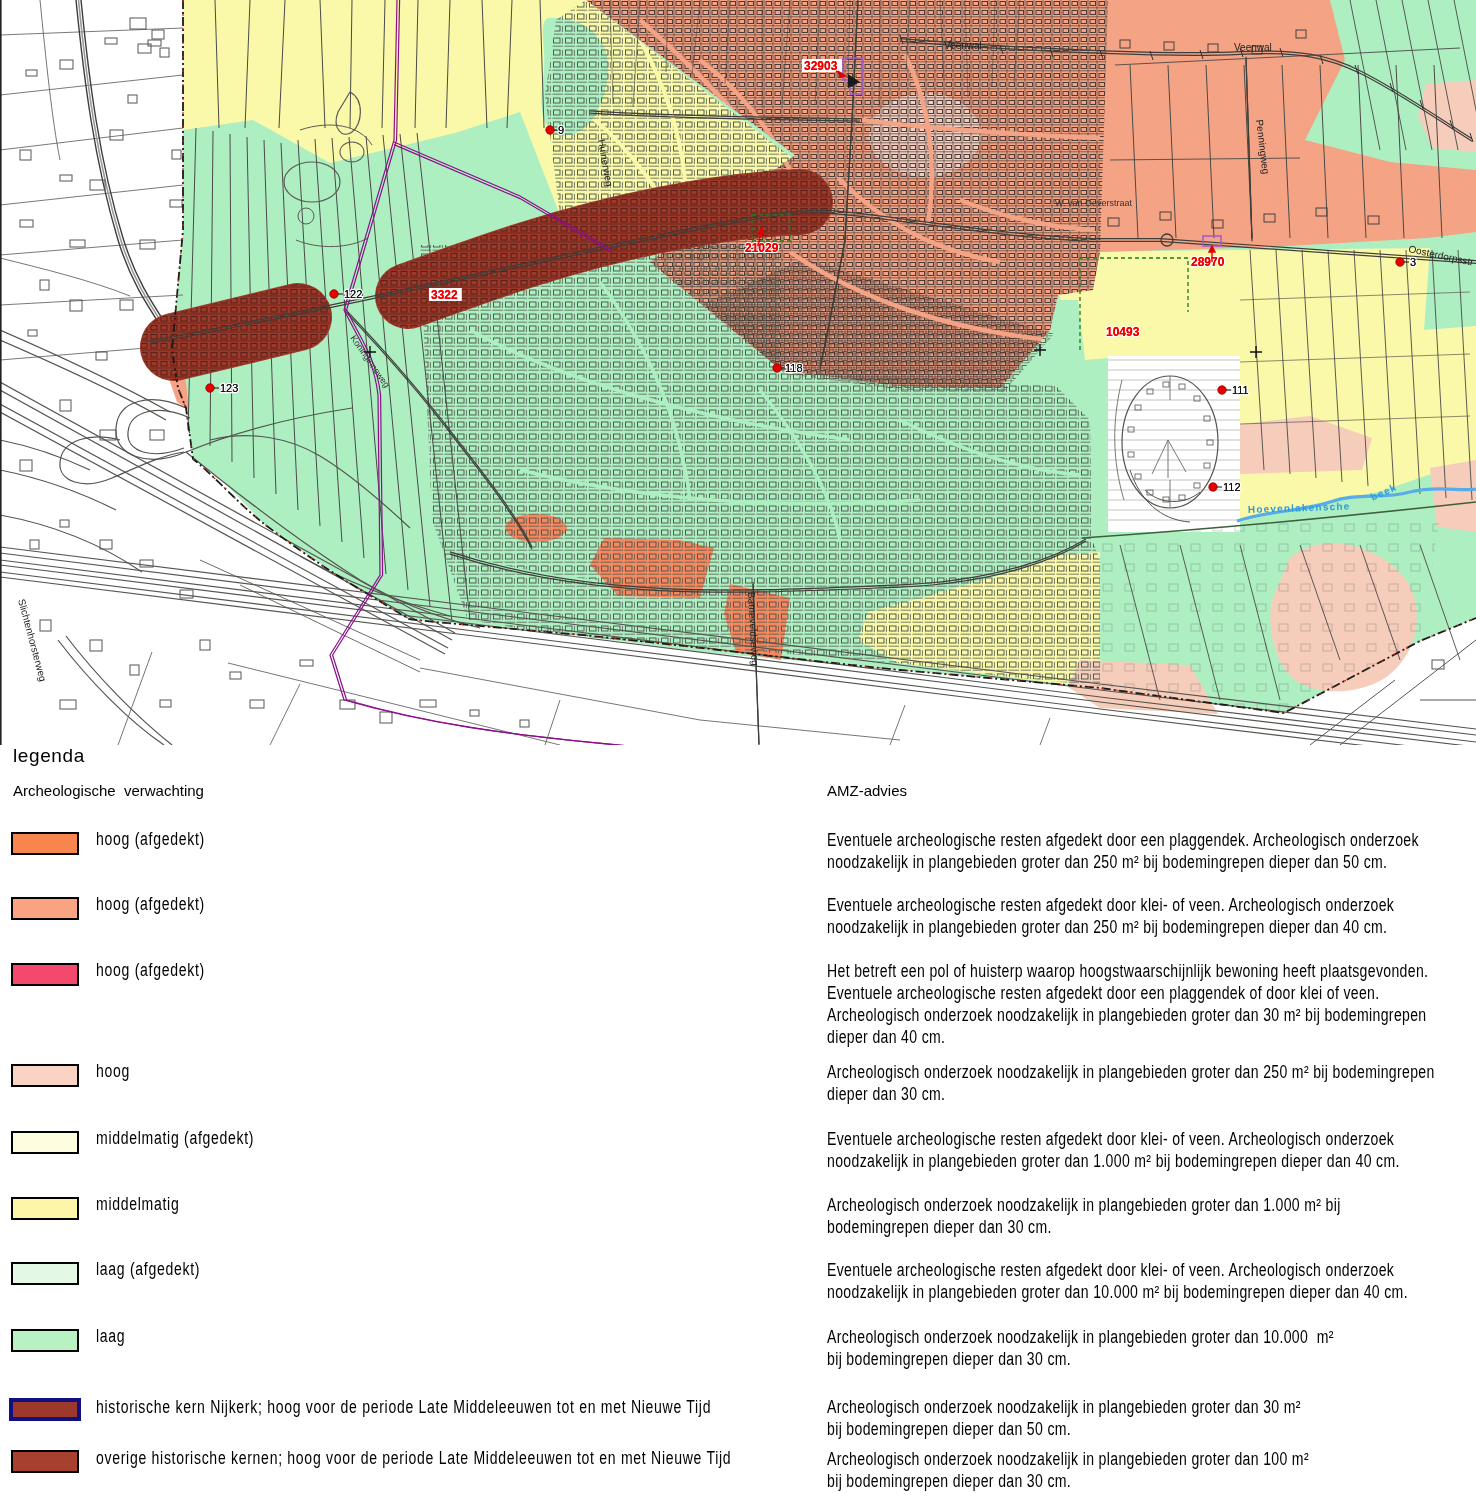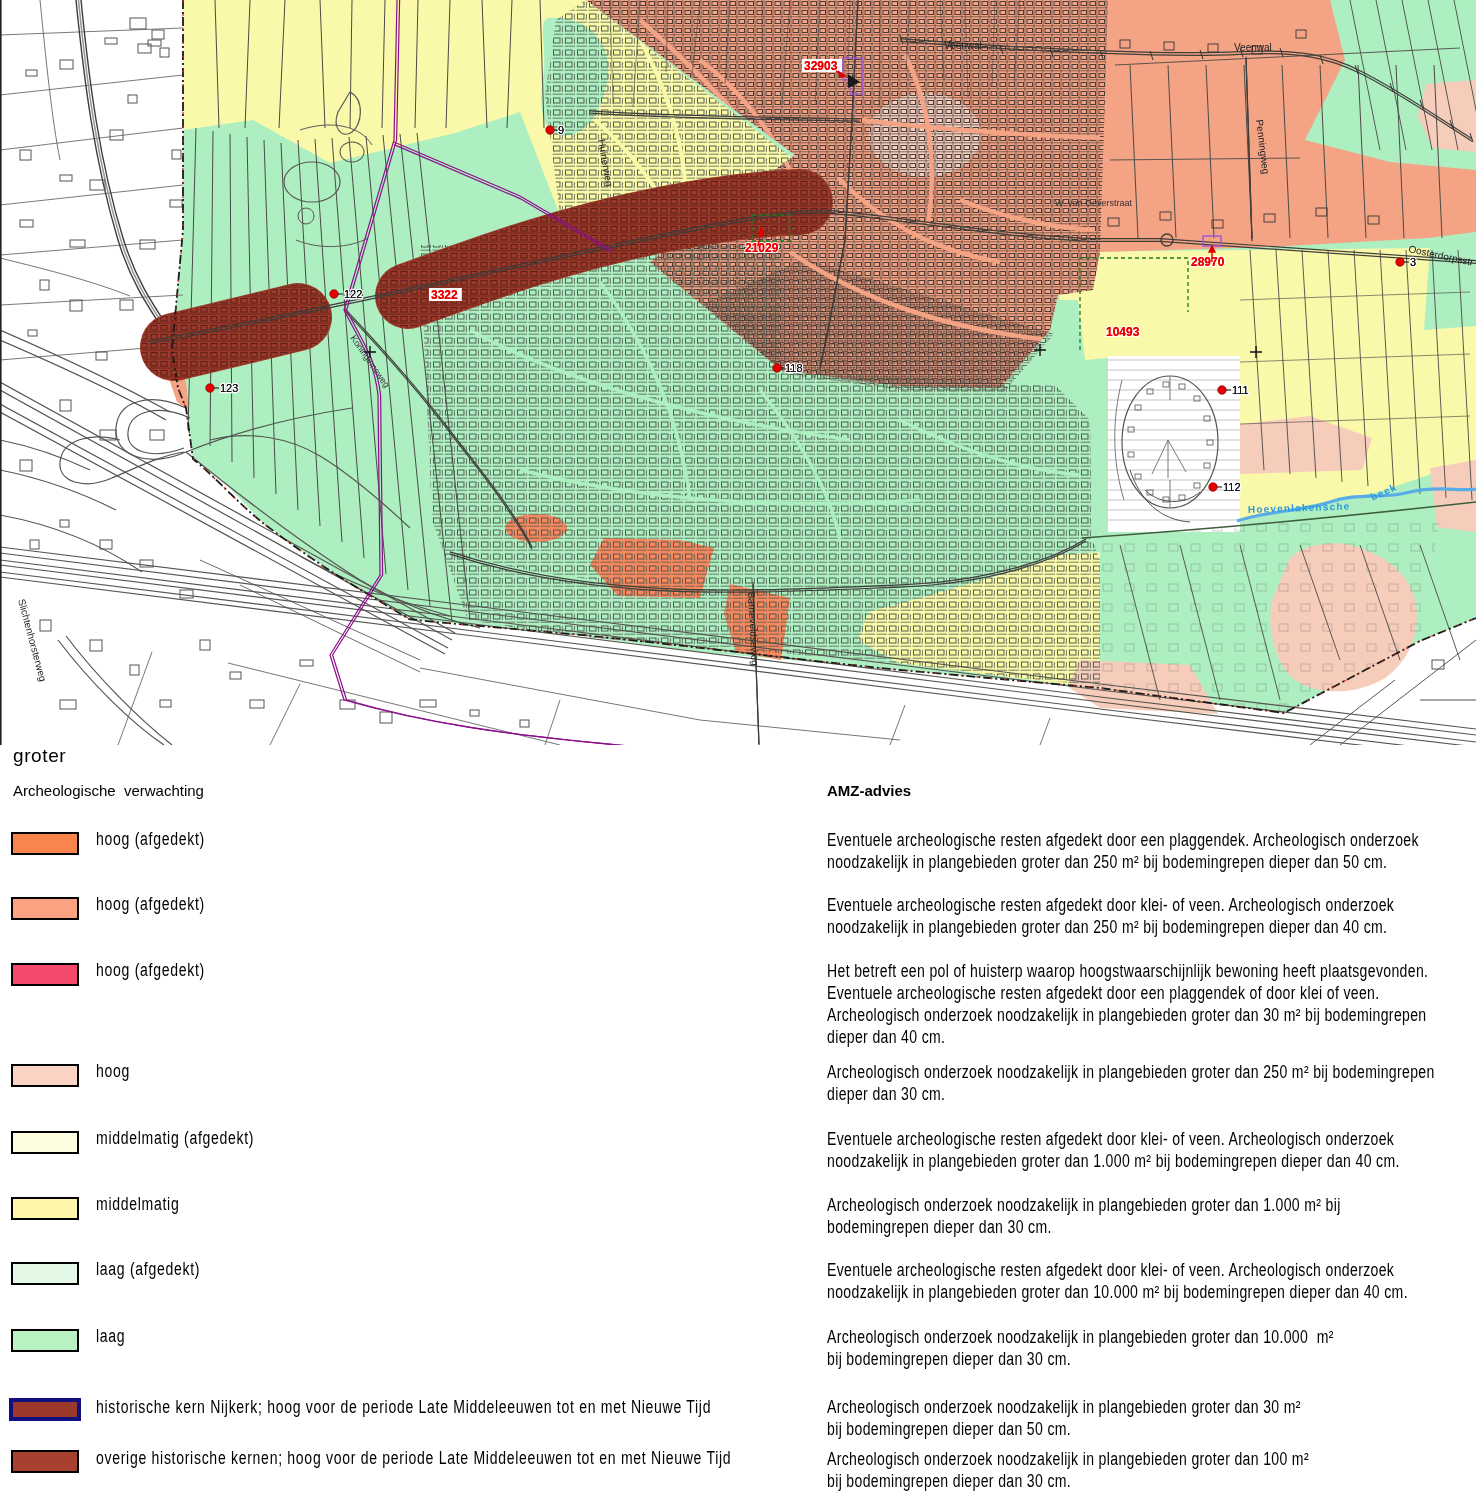--- a/index.html
+++ b/index.html
@@ -389,23 +389,23 @@
 <path d="M1320 55 L1323 64" stroke="#333" stroke-width="1"></path>
 <path d="M1355 65 L1358 74" stroke="#333" stroke-width="1"></path>
 <path d="M1390 83 L1393 92" stroke="#333" stroke-width="1"></path>
 <path d="M1420 100 L1423 109" stroke="#333" stroke-width="1"></path>
 <path d="M1450 120 L1453 129" stroke="#333" stroke-width="1"></path>
 <path d="M1470 133 L1473 142" stroke="#333" stroke-width="1"></path>
 <path d="M1310 745 L1395 680 M1340 745 L1476 640 M1420 700 L1476 700" stroke="#555" stroke-width="1" fill="none"></path>
 <rect x="1432" y="660" width="12" height="9" fill="none" stroke="#555" stroke-width="1"></rect>
 <rect x="0" y="0" width="1.6" height="745" fill="#222"></rect>
 </svg>
-<div style="position:absolute;left:13px;top:745px;font-size:19px;letter-spacing:0.6px;color:#000">groter</div>
+<div style="position:absolute;left:13px;top:745px;font-size:19px;letter-spacing:0.6px;color:#000">legenda</div>
 <div style="position:absolute;left:13px;top:782px;font-size:15px;font-weight:normal;color:#000">Archeologische&nbsp; verwachting</div>
-<div style="position:absolute;left:827px;top:782px;font-size:15px;font-weight:bold;color:#000">AMZ-advies</div>
+<div style="position:absolute;left:827px;top:782px;font-size:15px;font-weight:normal;color:#000">AMZ-advies</div>
 <div style="position:absolute;left:11px;top:832px;width:64px;height:19px;background:#f9854e;border:2px solid #000"></div>
 <div style="position:absolute;left:96px;top:829px;font-size:18px;letter-spacing:0.9px;color:#000;white-space:nowrap;transform:scaleX(0.78);transform-origin:0 0">hoog (afgedekt)</div>
 <div style="position:absolute;left:827px;top:829px;font-size:18px;letter-spacing:0.45px;line-height:22px;color:#000;white-space:nowrap;transform:scaleX(0.78);transform-origin:0 0">Eventuele archeologische resten afgedekt door een plaggendek. Archeologisch onderzoek<br>noodzakelijk in plangebieden groter dan 250 m² bij bodemingrepen dieper dan 50 cm.</div>
 <div style="position:absolute;left:11px;top:897px;width:64px;height:19px;background:#faa382;border:2px solid #000"></div>
 <div style="position:absolute;left:96px;top:894px;font-size:18px;letter-spacing:0.9px;color:#000;white-space:nowrap;transform:scaleX(0.78);transform-origin:0 0">hoog (afgedekt)</div>
 <div style="position:absolute;left:827px;top:894px;font-size:18px;letter-spacing:0.45px;line-height:22px;color:#000;white-space:nowrap;transform:scaleX(0.78);transform-origin:0 0">Eventuele archeologische resten afgedekt door klei- of veen. Archeologisch onderzoek<br>noodzakelijk in plangebieden groter dan 250 m² bij bodemingrepen dieper dan 40 cm.</div>
 <div style="position:absolute;left:11px;top:963px;width:64px;height:19px;background:#f4486c;border:2px solid #000"></div>
 <div style="position:absolute;left:96px;top:960px;font-size:18px;letter-spacing:0.9px;color:#000;white-space:nowrap;transform:scaleX(0.78);transform-origin:0 0">hoog (afgedekt)</div>
 <div style="position:absolute;left:827px;top:960px;font-size:18px;letter-spacing:0.45px;line-height:22px;color:#000;white-space:nowrap;transform:scaleX(0.78);transform-origin:0 0">Het betreft een pol of huisterp waarop hoogstwaarschijnlijk bewoning heeft plaatsgevonden.<br>Eventuele archeologische resten afgedekt door een plaggendek of door klei of veen.<br>Archeologisch onderzoek noodzakelijk in plangebieden groter dan 30 m² bij bodemingrepen<br>dieper dan 40 cm.</div>
 <div style="position:absolute;left:11px;top:1064px;width:64px;height:19px;background:#fad3c4;border:2px solid #000"></div>

